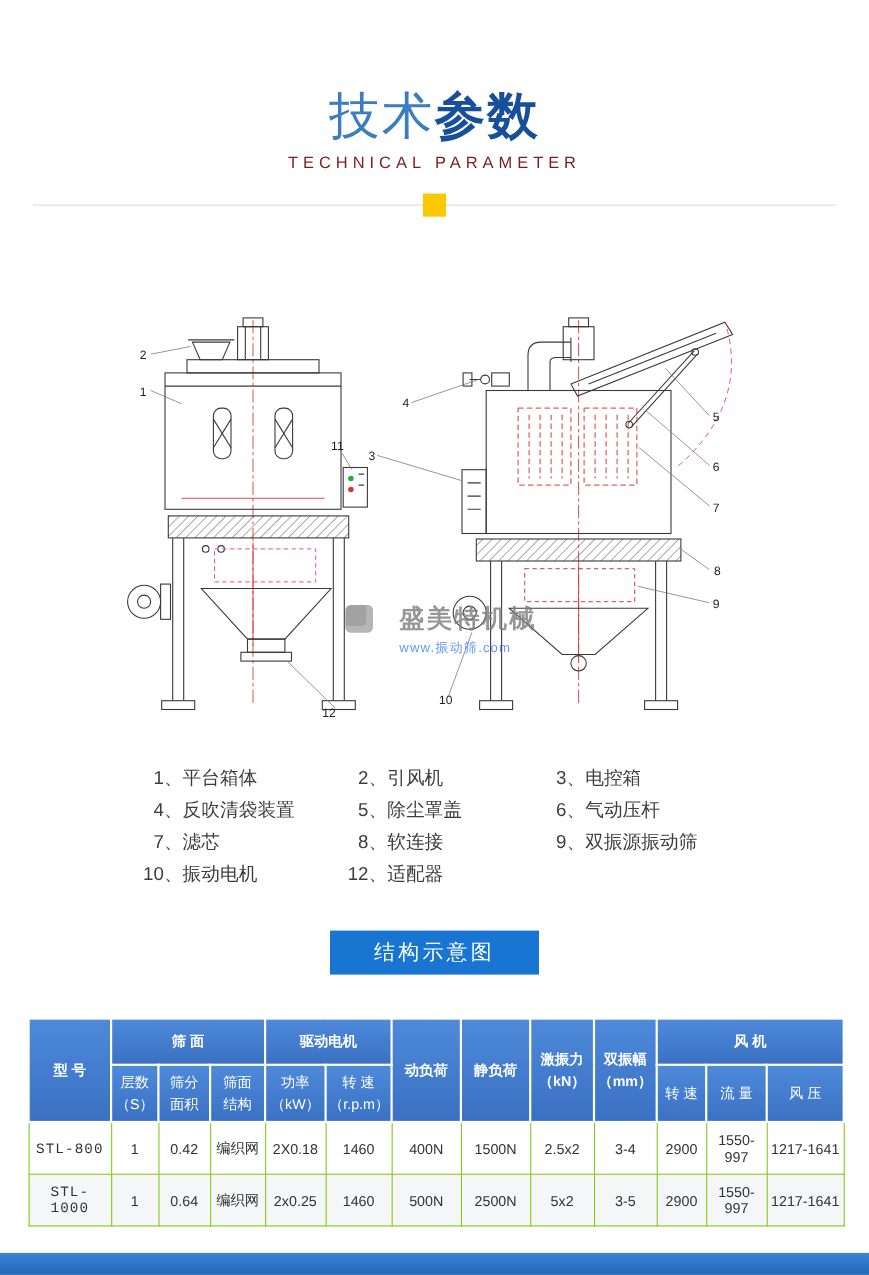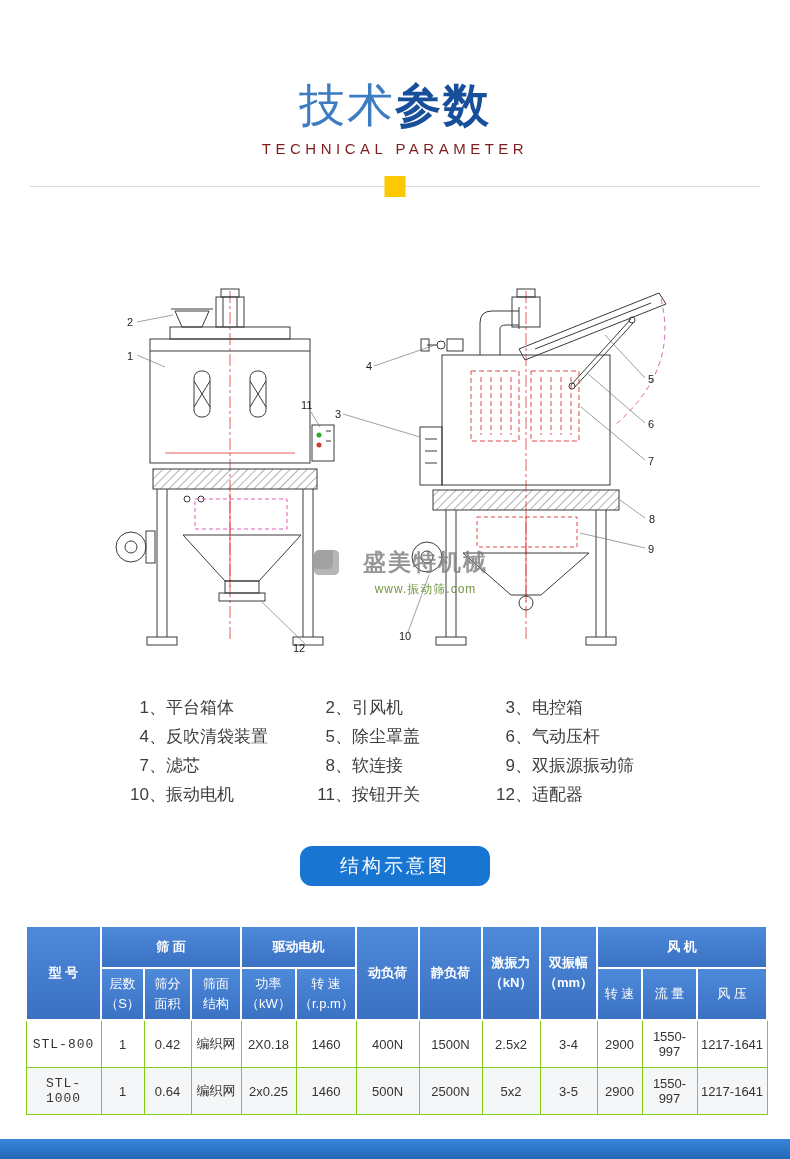--- a/index.html
+++ b/index.html
@@ -18,30 +18,30 @@
   .divider-square { position:absolute; left:50%; top:-11px; transform:translateX(-50%);
     width:21px; height:21px; background:#fcc800; }
   
   .diagram-area { position:absolute; top:285px; left:0; width:790px; height:405px; }
   .diagram-area svg { position:absolute; left:75px; top:0; }
   .diagram-area svg text { font-family:"Liberation Sans",sans-serif; font-size:11px; fill:#222; }
   .watermark { position:absolute; left:314px; top:262px; display:flex; gap:24px; align-items:flex-start; opacity:.8; }
   .wm-logo { width:25px; height:25px; background:#8b8b8b; border-radius:5px; margin-top:3px;
     box-shadow:inset -6px -6px 0 #a5a5a5; }
   .wm-brand { font-size:23px; font-weight:bold; color:#7d7d7d; letter-spacing:2px; }
-  .wm-url { font-size:12px; color:#4d7c0f; margin-top:3px; letter-spacing:1px;text-align:center; }
+  .wm-url { font-size:12px; color:#3b82f6; margin-top:3px; letter-spacing:1px; }
   
   .legend { position:absolute; top:697px; left:126px; width:580px;
     display:grid; grid-template-columns:186px 180px 200px; row-gap:7px;
     font-size:17px; color:#3d3d3d; }
   .legend-item { display:flex; white-space:nowrap; line-height:22px; }
   .legend-item .num { width:40px; text-align:right; flex:0 0 40px; }
   
   .btn-row { position:absolute; top:846px; left:0; width:100%; text-align:center; }
-  .struct-btn { width:190px; height:40px; background:#1876d2; border:none; border-radius:12px;
+  .struct-btn { width:190px; height:40px; background:#1876d2; border:none; border-radius:0;
     color:#fff; font-size:19px; letter-spacing:3px; font-family:"Liberation Sans",sans-serif; cursor:pointer; }
   
   .spec-table { position:absolute; top:925px; left:25px; width:741px;
     border-collapse:collapse; table-layout:fixed; text-align:center; }
   .spec-table th {
     background:linear-gradient(180deg,#4e89da,#3a71c3); color:#fff; font-weight:normal;
     font-size:13px; border:2px solid #ffffff; padding:5px 2px;
     white-space:pre-line; line-height:1.55; }
   .spec-table thead tr:first-child th { height:30px;font-weight:bold; }
   .spec-table td { font-size:13px; color:#333; border:1px solid #84cc16; height:46px; padding:0 2px; }
@@ -237,24 +237,20 @@
         <span class="num">8、</span>
         <span>软连接</span>
       </div>
     <div class="legend-item">
         <span class="num">9、</span>
         <span>双振源振动筛</span>
       </div>
     <div class="legend-item">
         <span class="num">10、</span>
         <span>振动电机</span>
-      </div>
-    <div class="legend-item">
-        <span class="num">11、</span>
-        <span>按钮开关</span>
       </div>
     <div class="legend-item">
         <span class="num">12、</span>
         <span>适配器</span>
       </div>
   </div>
 
   <div class="btn-row">
     <button class="struct-btn">结构示意图</button>
   </div>

